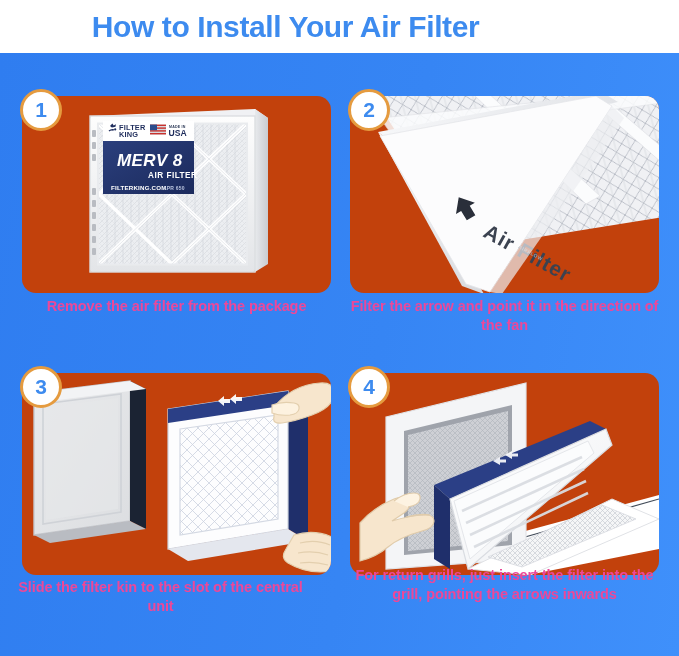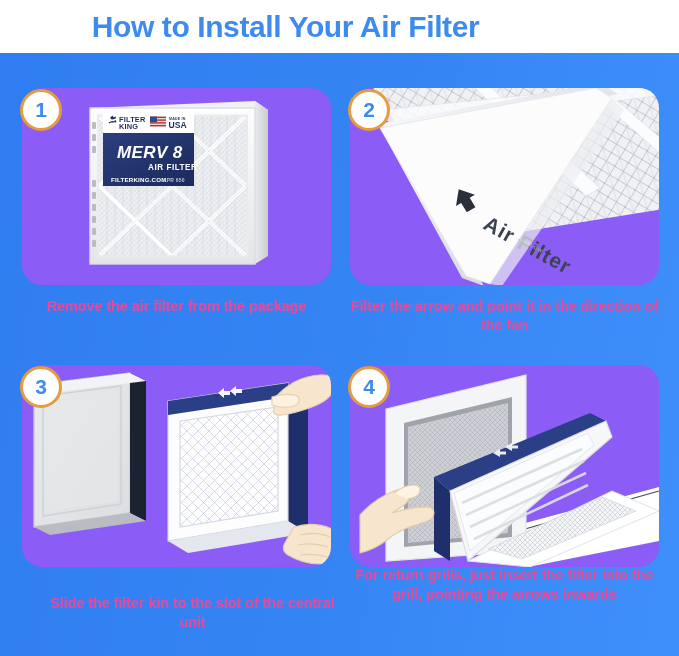--- a/index.html
+++ b/index.html
@@ -48,23 +48,24 @@
     height: 603px;
     background: linear-gradient(100deg, #2F7DF0 0%, #3685F4 55%, #3F90FB 100%);
   }
 
   
   .panel {
     position: absolute;
   }
   .card {
     position: absolute;
-    background: #8b5cf6;
-    border-radius: 20px;
+    background: #c2410c;
+    border-radius: 14px;
     overflow: hidden;
+    margin-top: 8px;
   }
   .badge {
     position: absolute;
     width: 42px;
     height: 42px;
     border-radius: 50%;
     background: #ffffff;
     border: 3px solid #E59B3F;
     box-sizing: border-box;
     display: flex;
@@ -89,21 +90,21 @@
   #panel-1 .card { left: 22px; top: 88px; width: 309px; height: 197px; }
   #panel-1 .badge { left: 20px; top: 89px; }
   #panel-1 .caption { left: 22px; top: 297px; width: 309px; }
 
   #panel-2 .card { left: 350px; top: 88px; width: 309px; height: 197px; }
   #panel-2 .badge { left: 348px; top: 89px; }
   #panel-2 .caption { left: 350px; top: 297px; width: 309px; }
 
   #panel-3 .card { left: 22px; top: 365px; width: 309px; height: 202px; }
   #panel-3 .badge { left: 20px; top: 366px; }
-  #panel-3 .caption { left: 38px; top: 578px; width: 309px; margin-top: 16px; }
+  #panel-3 .caption { left: 6px; top: 578px; width: 309px; }
 
   #panel-4 .card { left: 350px; top: 365px; width: 309px; height: 202px; }
   #panel-4 .badge { left: 348px; top: 366px; }
   #panel-4 .caption { left: 350px; top: 566px; width: 309px; }
 
   .art { position: absolute; left: 0; top: 0; width: 100%; height: 100%; }
 </style>
 </head>
 <body>
 

